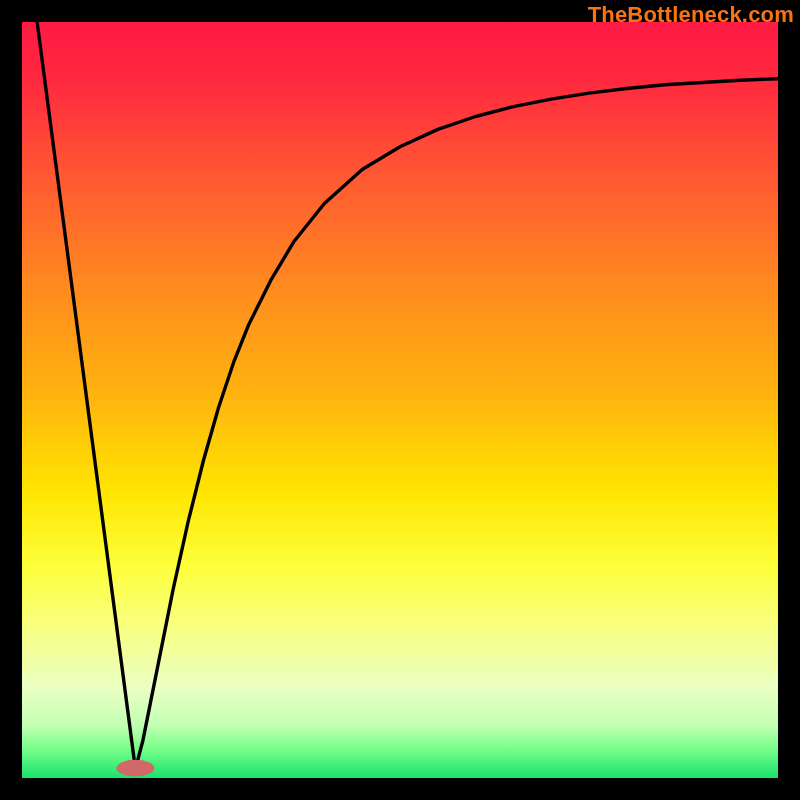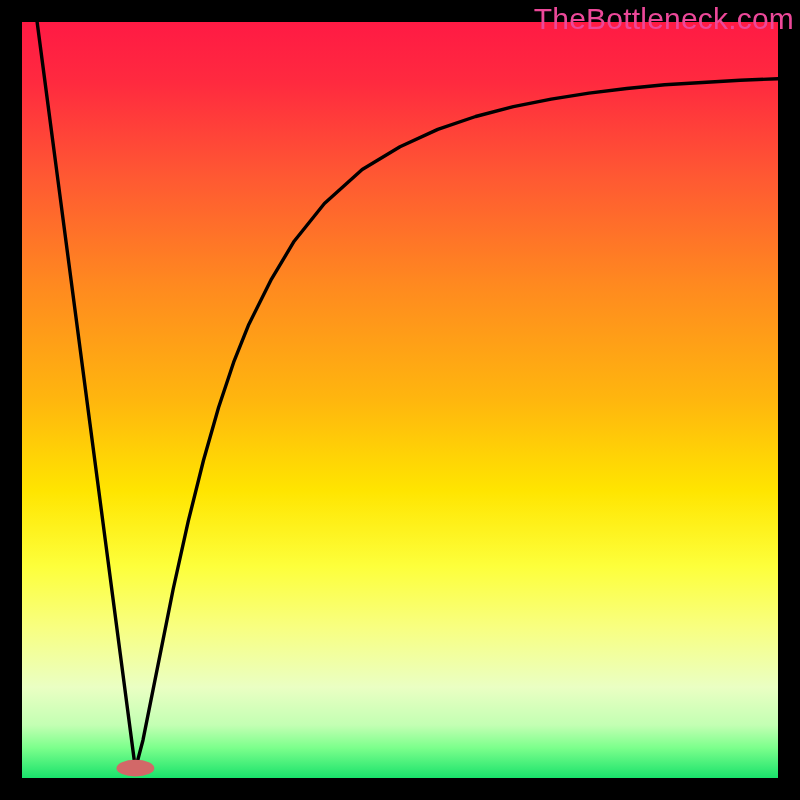--- a/index.html
+++ b/index.html
@@ -21,23 +21,23 @@
     position: absolute;
     left: 22px;
     top: 22px;
     width: 756px;
     height: 756px;
   }
   .watermark {
     position: absolute;
     top: 2px;
     right: 6px;
-    font-size: 30px;
-    font-weight: 400;
-    color: #ec4899;
+    font-size: 22px;
+    font-weight: 700;
+    color: #f97316;
     letter-spacing: 0.2px;
     user-select: none;
   }
   svg { display: block; }
 </style>
 </head>
 <body>
 
 <div class="chart-container">
   <div class="plot-area">

